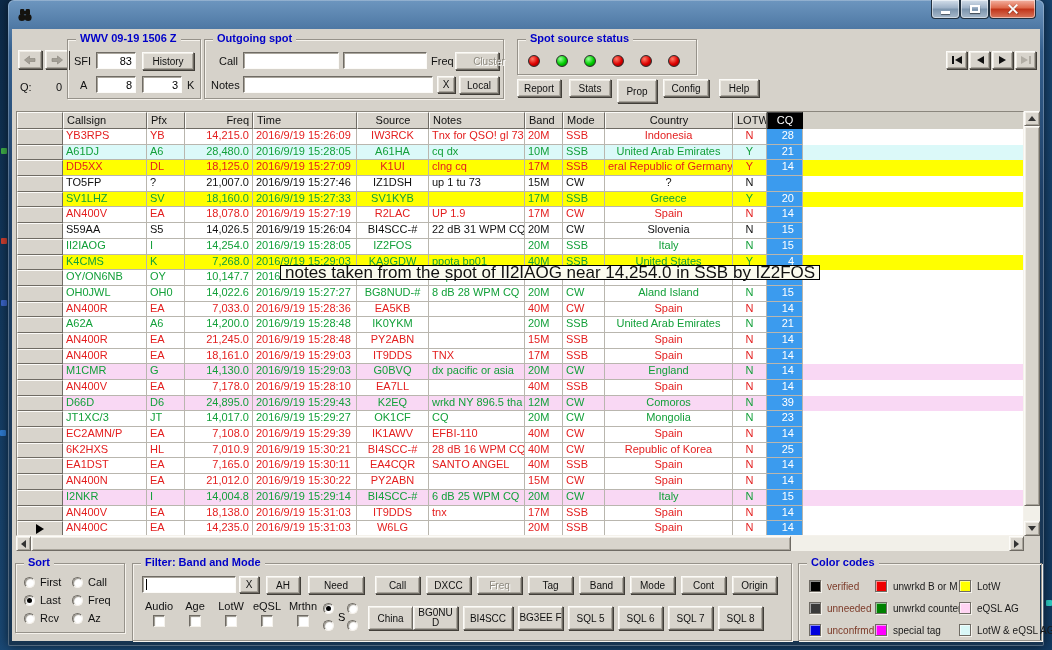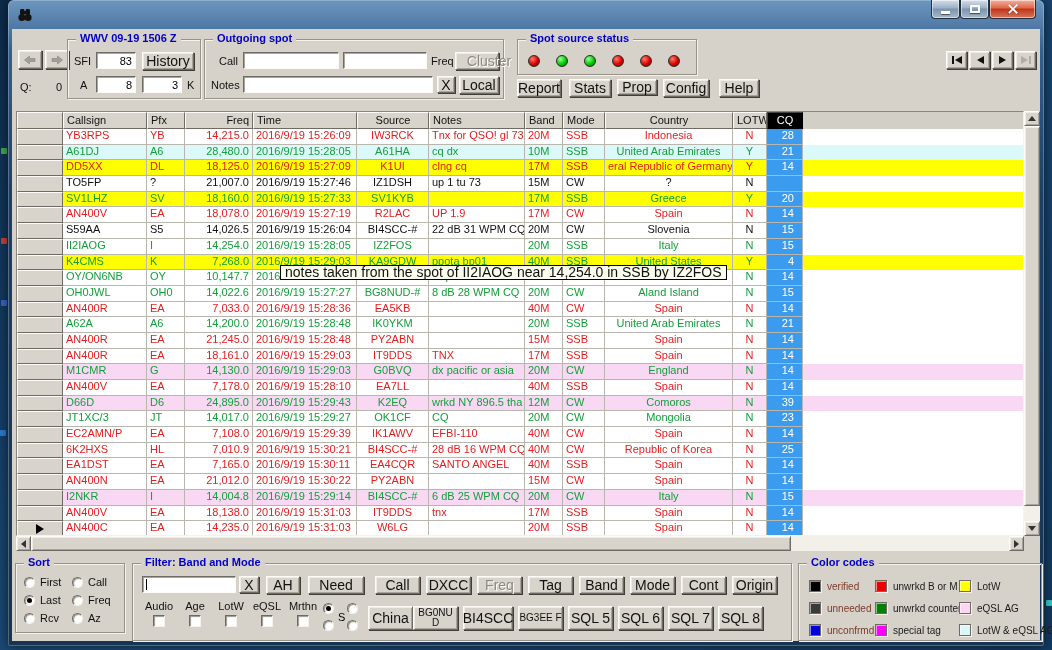--- a/index.html
+++ b/index.html
@@ -33,21 +33,21 @@
   .g-max { width:10px; height:8px; border:2px solid #fff; box-shadow:0 1px 1px rgba(0,0,0,.5); }
   .g-close { position:relative; width:12px; height:12px; }
   .g-close::before,.g-close::after { content:''; position:absolute; left:5px; top:0; width:2.4px; height:12px; background:#fff; box-shadow:0 1px 1px rgba(0,0,0,.4); }
   .g-close::before { transform:rotate(45deg); } .g-close::after { transform:rotate(-45deg); }
 
   .client { position:absolute; left:4px; top:29px; width:1028px; height:612px; background:#d6d2ca; }
 
   
   .btn { background:#d8d4cc; border:1px solid; border-color:#fcfbf8 #6f6b64 #6f6b64 #fcfbf8;
     box-shadow:inset 1px 1px 0 #efece5, inset -1px -1px 0 #a8a49b, 1px 1px 0 #413e38;
-    font-size:14px; color:#111; display:flex; align-items:center; justify-content:center;
+    font-size:10px; color:#111; display:flex; align-items:center; justify-content:center;
     position:absolute; cursor:default; white-space:nowrap; }
   .btn.disabled { color:#8d897f; text-shadow:1px 1px 0 #fff; }
   .inp { background:#fff; border:1px solid; border-color:#6f6b64 #fcfbf8 #fcfbf8 #6f6b64;
     box-shadow:inset 1px 1px 0 #aaa69d; font-size:11px; position:absolute; padding:0 3px;
     display:flex; align-items:center; }
   .inp.right { justify-content:flex-end; }
   .group { position:absolute; border:1px solid #96928a;
     box-shadow:inset 1px 1px 0 #f5f2ec, 1px 1px 0 #f5f2ec; }
   .gtitle { position:absolute; top:-8px; left:8px; background:#d6d2ca; color:#0000c8;
     font-weight:bold; font-size:11px; line-height:13px; padding:0 4px; white-space:nowrap; }
@@ -90,21 +90,21 @@
   .sb-btn { position:absolute; background:#d8d4cc; border:1px solid; border-color:#fcfbf8 #6f6b64 #6f6b64 #fcfbf8;
     box-shadow:inset 1px 1px 0 #efece5, inset -1px -1px 0 #a8a49b; display:flex; align-items:center; justify-content:center; }
   .sb-thumb { position:absolute; background:#d8d4cc; border:1px solid; border-color:#fcfbf8 #6f6b64 #6f6b64 #fcfbf8;
     box-shadow:inset 1px 1px 0 #efece5, inset -1px -1px 0 #a8a49b; }
   .tri-up { width:0;height:0;border-left:4px solid transparent;border-right:4px solid transparent;border-bottom:5px solid #333; }
   .tri-down { width:0;height:0;border-left:4px solid transparent;border-right:4px solid transparent;border-top:5px solid #333; }
   .tri-left { width:0;height:0;border-top:4px solid transparent;border-bottom:4px solid transparent;border-right:5px solid #333; }
   .tri-right { width:0;height:0;border-top:4px solid transparent;border-bottom:4px solid transparent;border-left:5px solid #333; }
 
   .tooltip { position:absolute; left:268px; top:236px; height:15px; line-height:13px; padding:0 4px;
-    background:#fbfbee; border:1px solid #000; font-size:14px; white-space:nowrap; z-index:50; color:#111; }
+    background:#fbfbee; border:1px solid #000; font-size:17px; white-space:nowrap; z-index:50; color:#111; }
 
   
   .sort-row { display:flex; align-items:center; position:absolute; }
   .sort-row .t { font-size:11px; margin-left:5px; color:#111; }
   .cb-item { width:36px; display:flex; flex-direction:column; align-items:center; flex:none; }
   .cb-item .t { font-size:11px; margin-bottom:3px; color:#111; }
   .preset { position:static; flex:none; height:24px; margin-top:6px; text-align:center; }
   .preset.two { white-space:normal; font-size:10px; line-height:10px; }
   .cc-col { position:absolute; display:flex; flex-direction:column; }
   .cc-item { display:flex; align-items:center; height:12px; margin-bottom:10px; }
@@ -195,21 +195,21 @@
           <div class="led led-green"></div>
           <div class="led led-red"></div>
           <div class="led led-red"></div>
           <div class="led led-red"></div>
         </div>
     </div>
 
     <div id="action-buttons">
         <div class="btn" style="left: 505px; top: 50px; width: 44px; height: 18px;">Report</div>
         <div class="btn" style="left: 557px; top: 50px; width: 42px; height: 18px;">Stats</div>
-        <div class="btn" style="left: 605px; top: 50px; width: 40px; height: 16px;">Prop</div>
+        <div class="btn" style="left: 605px; top: 50px; width: 40px; height: 24px;">Prop</div>
         <div class="btn" style="left: 651px; top: 50px; width: 46px; height: 18px;">Config</div>
         <div class="btn" style="left: 707px; top: 50px; width: 40px; height: 18px;">Help</div>
       </div>
 
     <div class="btn" style="left:934px;top:22px;width:21px;height:18px;">
       <svg width="12" height="10" viewBox="0 0 12 10">
           <rect x="1" y="1" width="2" height="8" fill="#111"></rect>
           <path d="M11 1 L4 5 L11 9 Z" fill="#111"></path>
         </svg>
     </div>

